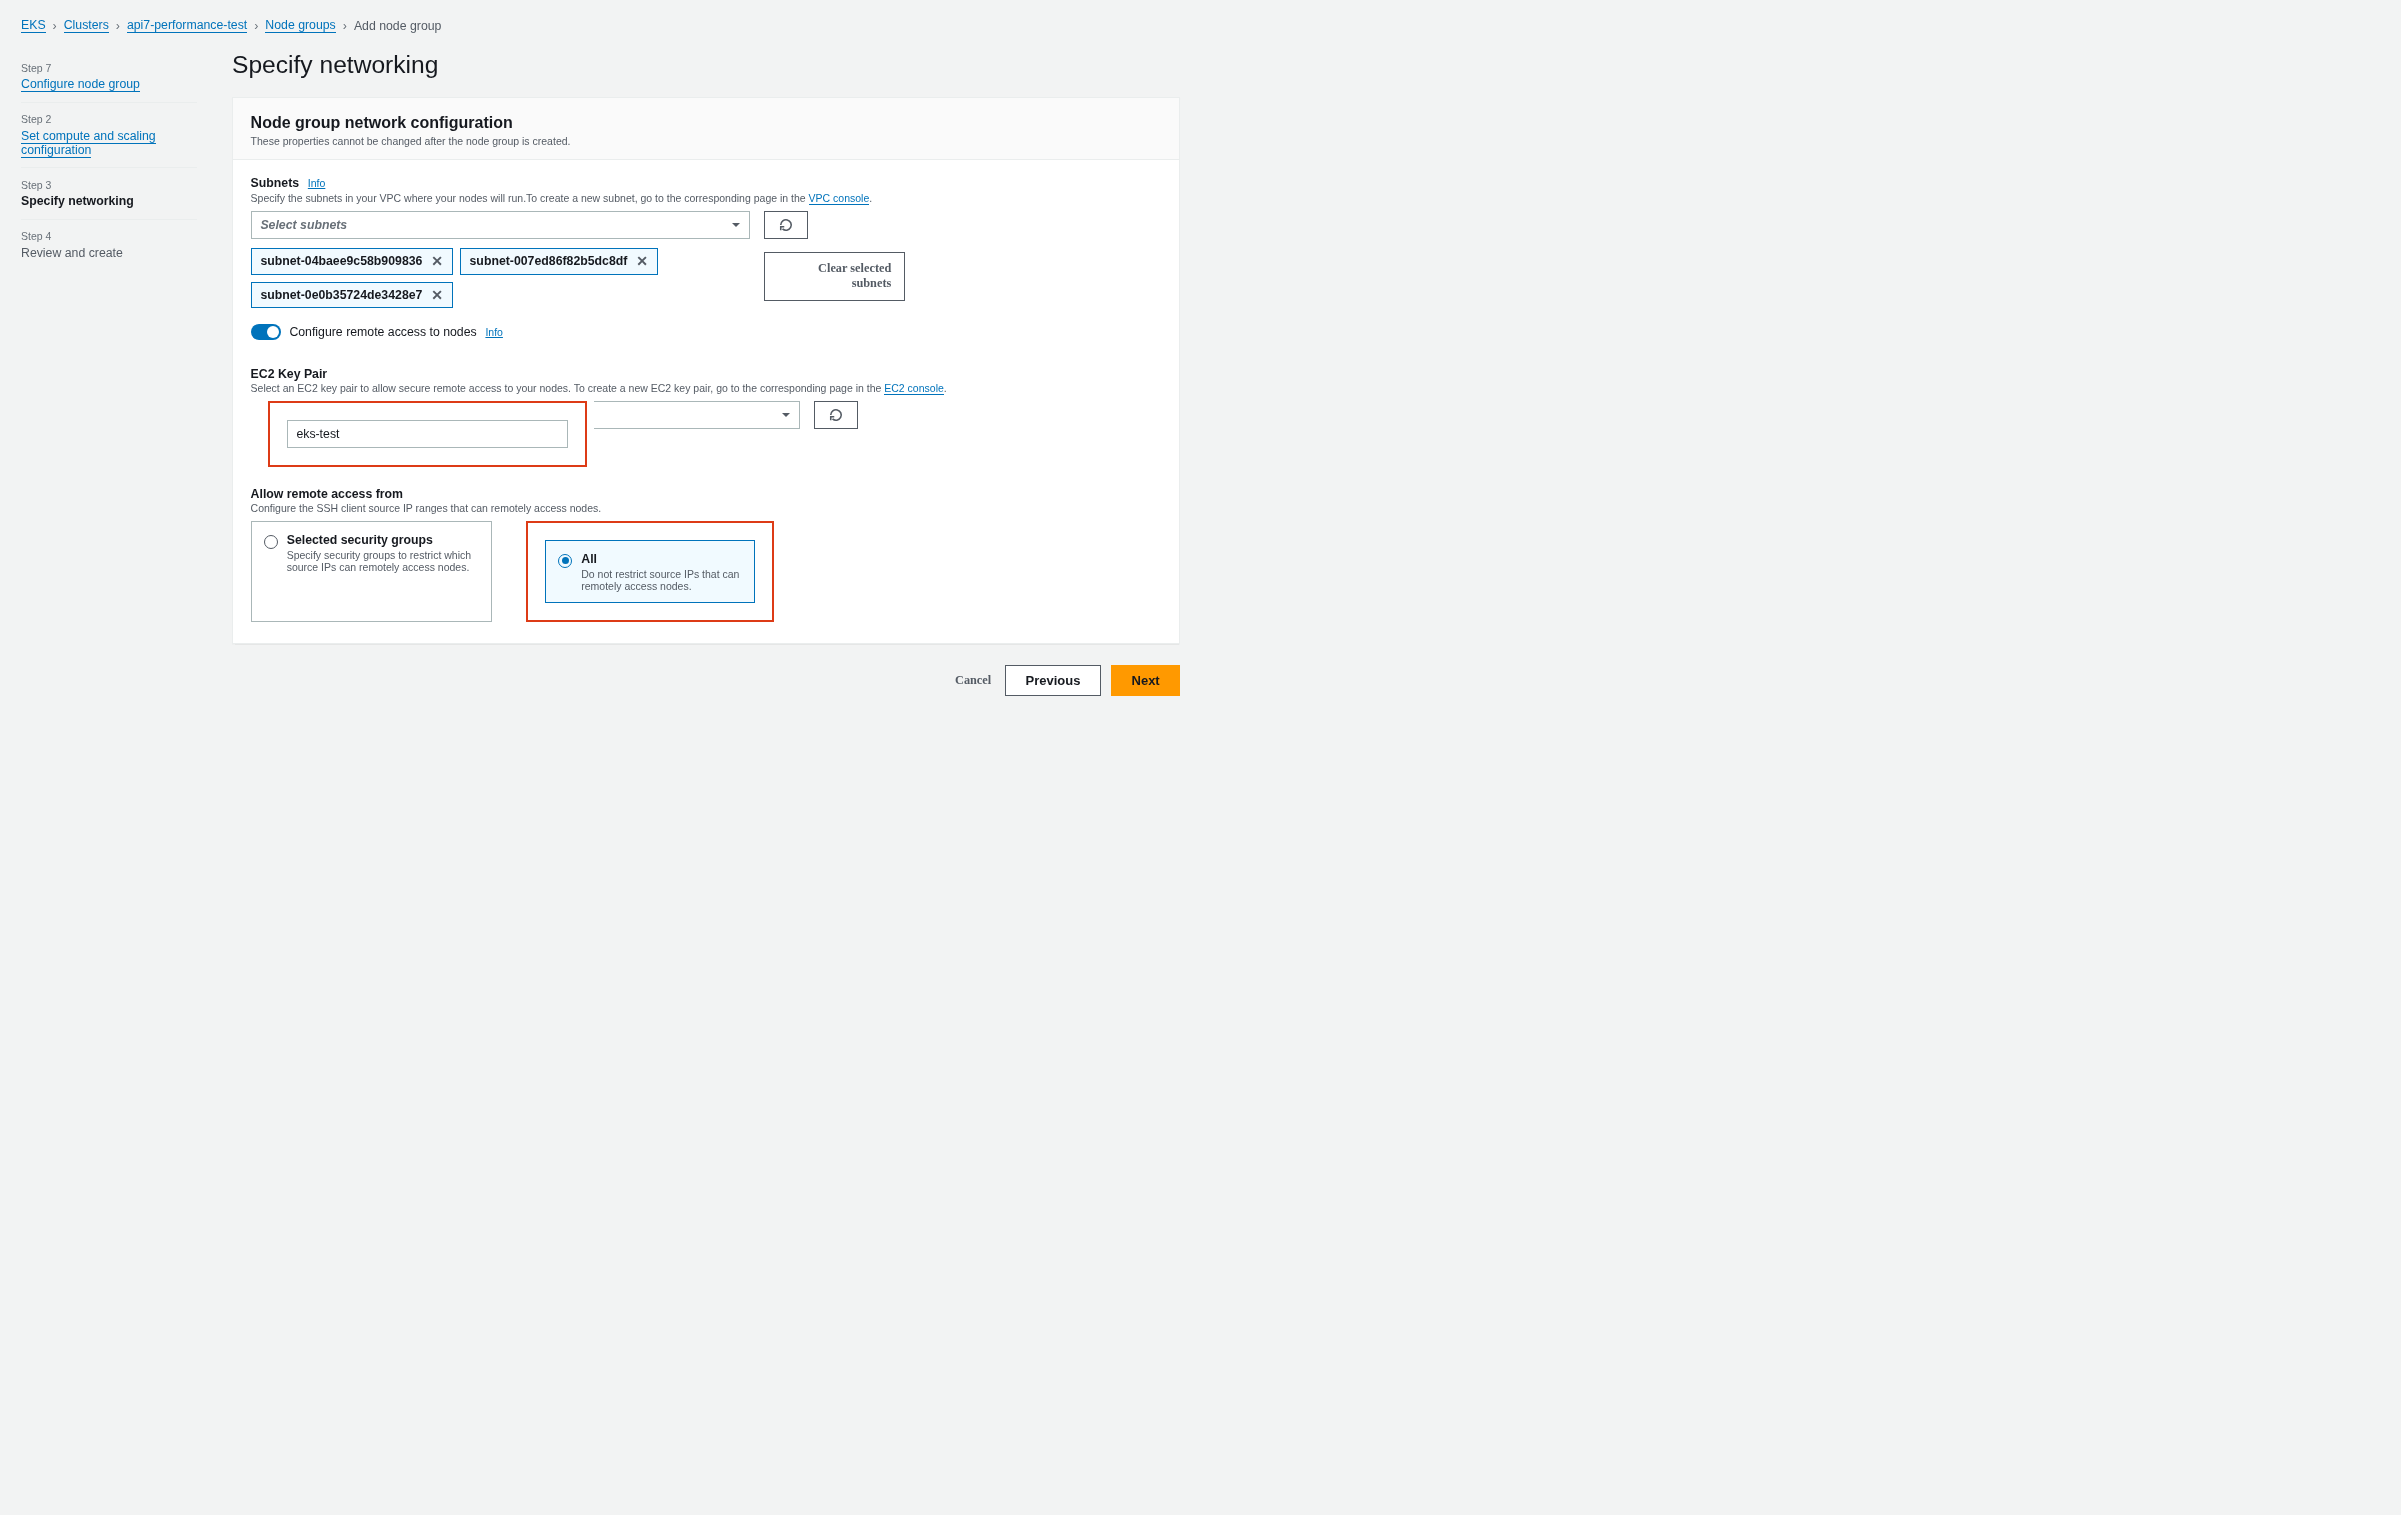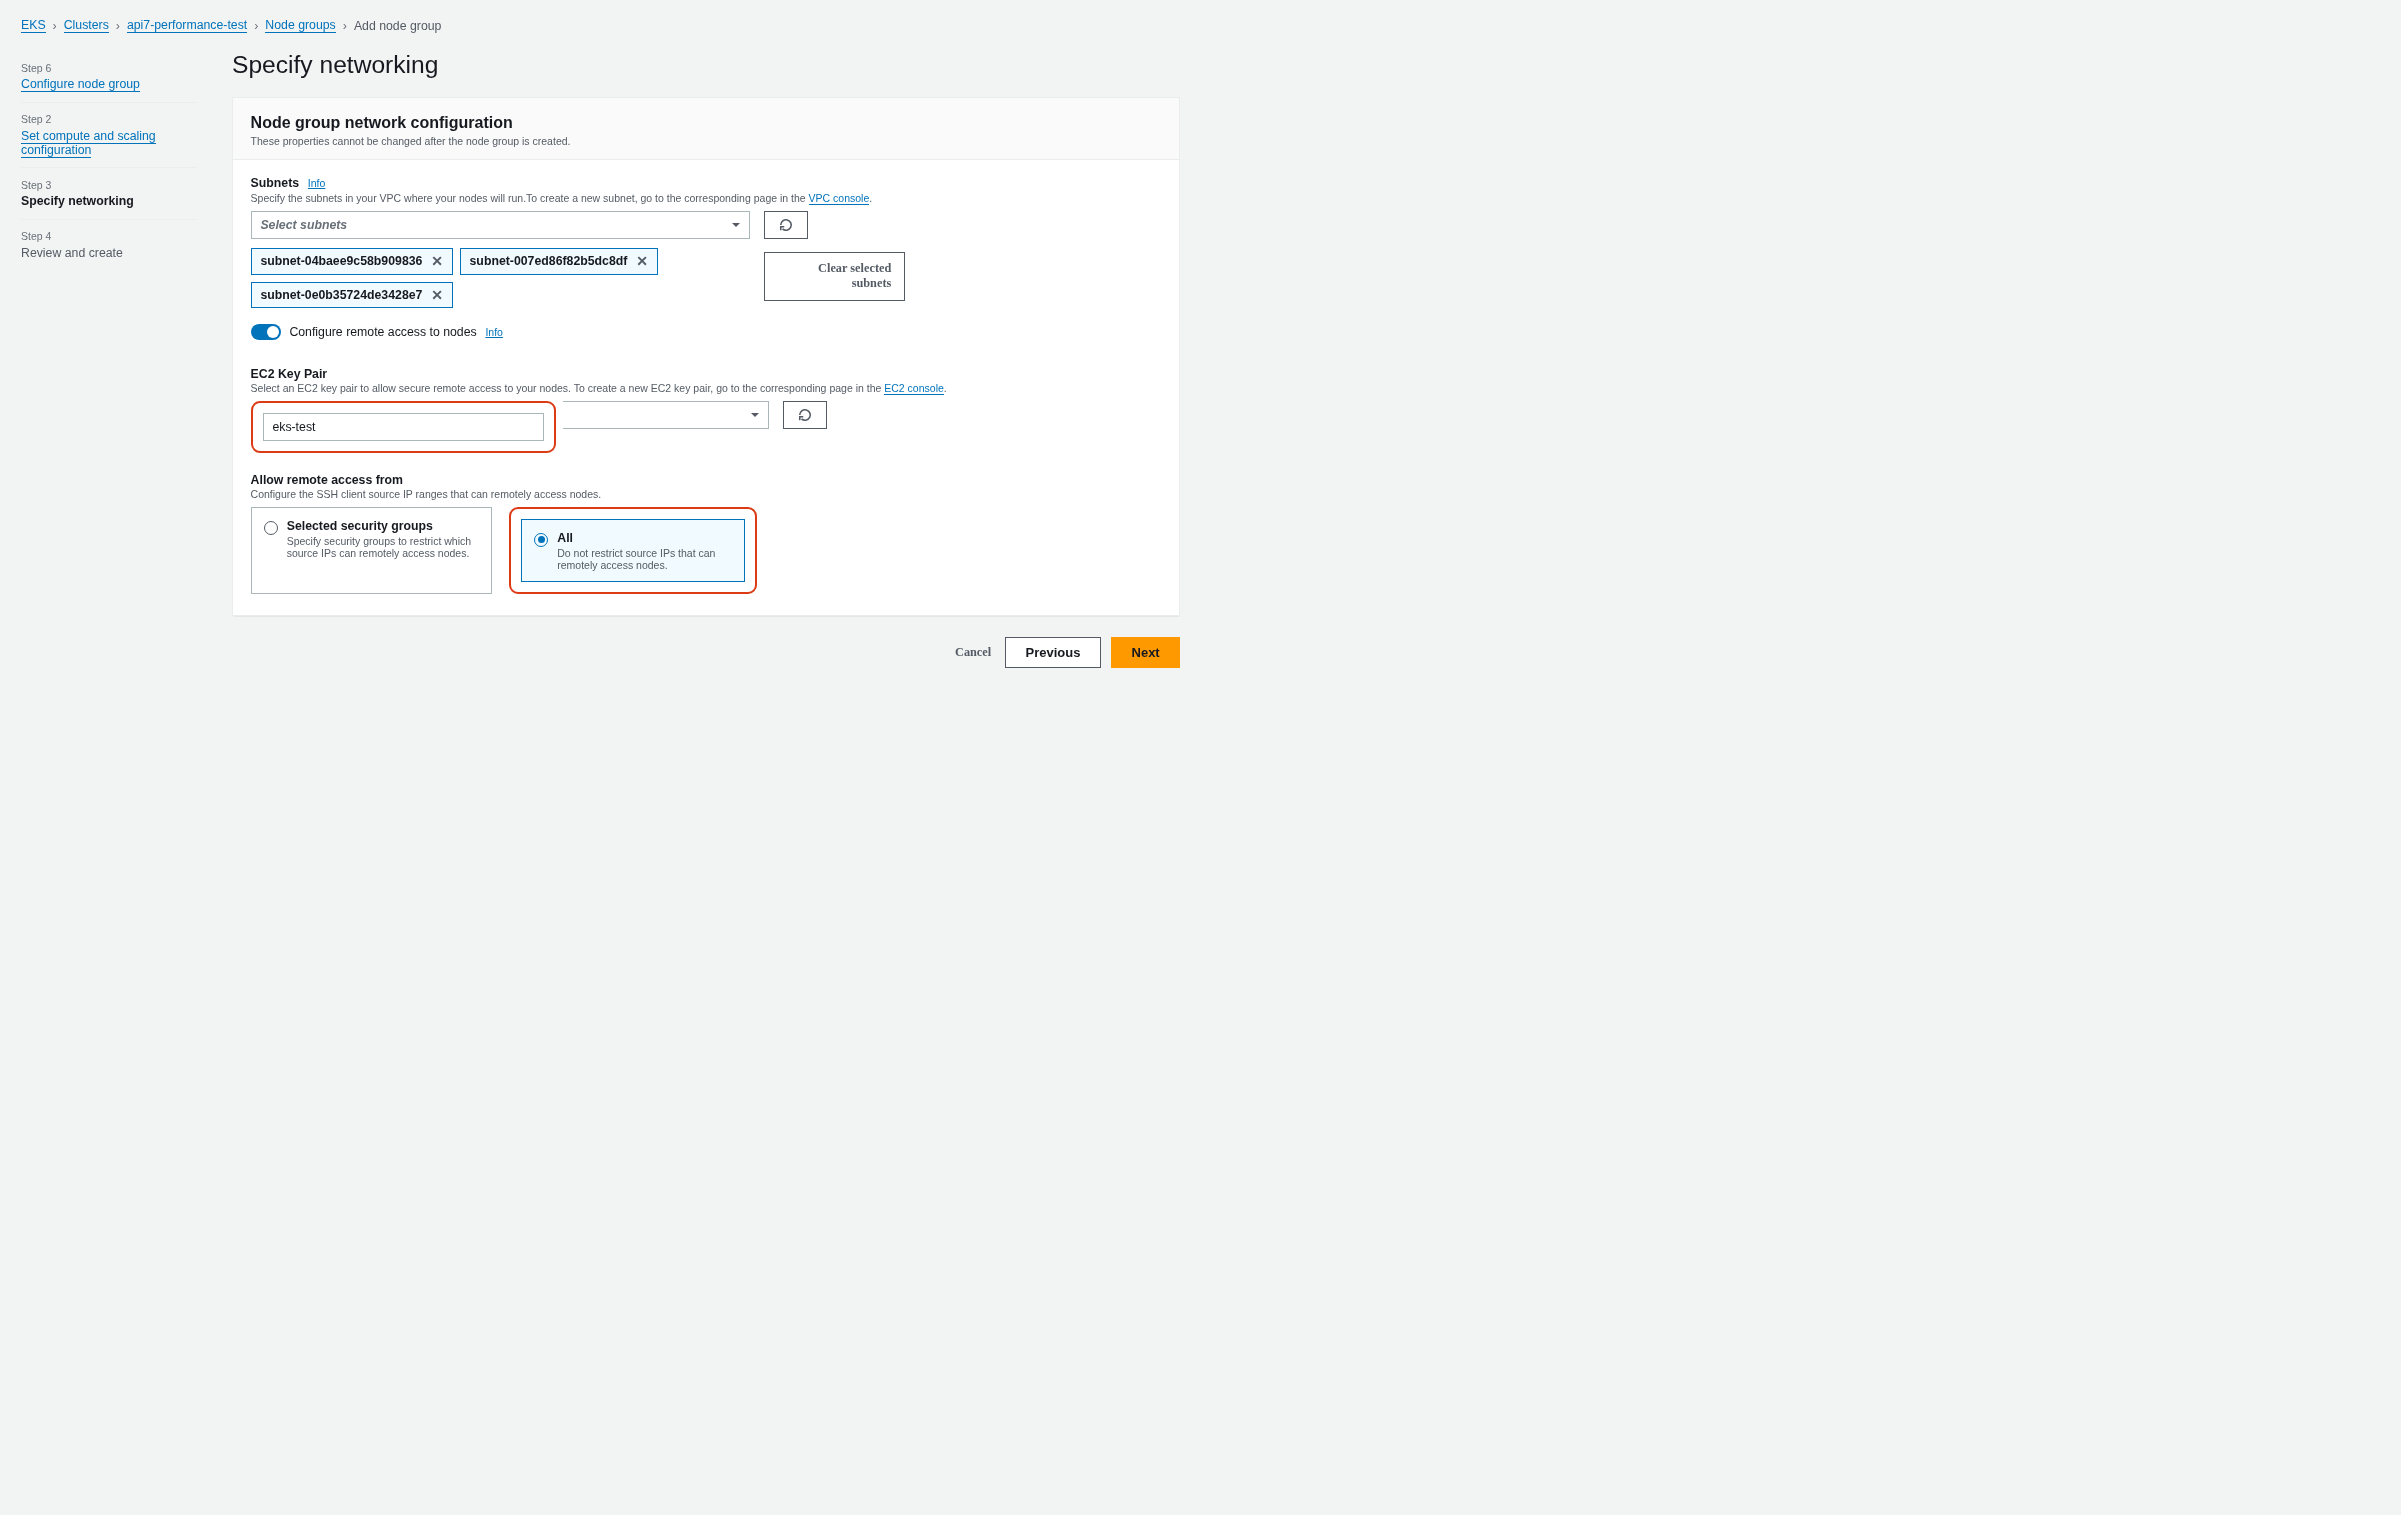--- a/index.html
+++ b/index.html
@@ -51,21 +51,21 @@
 .clear-btn { border: 0.9px solid #545b64; background: #fff; padding: 8.8px 12.3px; font-size: 12.3px; font-weight: 700; color: #545b64; cursor: pointer; width: 141px; text-align: right; font-family: Liberation Serif, serif; }
 
 .section-gap { height: 19.3px; }
 
 .toggle-row { display: flex; align-items: center; gap: 8.8px; margin: 16px 0 7px; }
 .toggle { width: 30px; height: 16px; border-radius: 8px; background: #0073bb; position: relative; cursor: pointer; }
 .toggle .knob { position: absolute; right: 1.8px; top: 1.8px; width: 12.3px; height: 12.3px; border-radius: 50%; background: #fff; }
 .toggle-label { font-size: 12.3px; color: #16191f; }
 .toggle-label .info { color: #0073bb; font-size: 10.5px; margin-left: 5.3px; }
 
-.highlight-box { border: 2.6px solid #dd3b16; border-radius: 9px; padding: 10px; }
+.highlight-box { border: 2.6px solid #dd3b16; border-radius: 0; padding: 17px; margin-left: 17px; }
 
 .radio-group { display: flex; gap: 17.6px; margin-top: 7px; }
 .radio-card { flex: 1; max-width: 241px; border: 0.9px solid #aab7b8; padding: 10.5px 12.3px; display: flex; gap: 8.8px; align-items: flex-start; cursor: pointer; }
 .radio-card.selected { border-color: #0073bb; background: #f1faff; }
 .radio { width: 14px; height: 14px; border: 0.9px solid #545b64; border-radius: 50%; margin-top: 1.8px; position: relative; flex-shrink: 0; }
 .radio.checked { border-color: #0073bb; }
 .radio.checked::after { content: ""; position: absolute; top: 2.6px; left: 2.6px; width: 7px; height: 7px; border-radius: 50%; background: #0073bb; }
 .radio-title { font-weight: 700; font-size: 12.3px; margin-bottom: 1.8px; }
 .radio-desc { font-size: 10.5px; color: #545b64; }
 
@@ -87,21 +87,21 @@
     <a href="#">api7-performance-test</a>
     <span class="sep">›</span>
     <a href="#">Node groups</a>
     <span class="sep">›</span>
     <span class="current">Add node group</span>
   </nav>
 
   <div class="layout">
     <aside class="sidebar">
       <div class="step">
-        <div class="step-num">Step 6</div>
+        <div class="step-num">Step 7</div>
         <div class="step-title"><a href="#">Configure node group</a></div>
       </div>
       <div class="step">
         <div class="step-num">Step 2</div>
         <div class="step-title"><a href="#">Set compute and scaling configuration</a></div>
       </div>
       <div class="step active">
         <div class="step-num">Step 3</div>
         <div class="step-title">Specify networking</div>
       </div>

